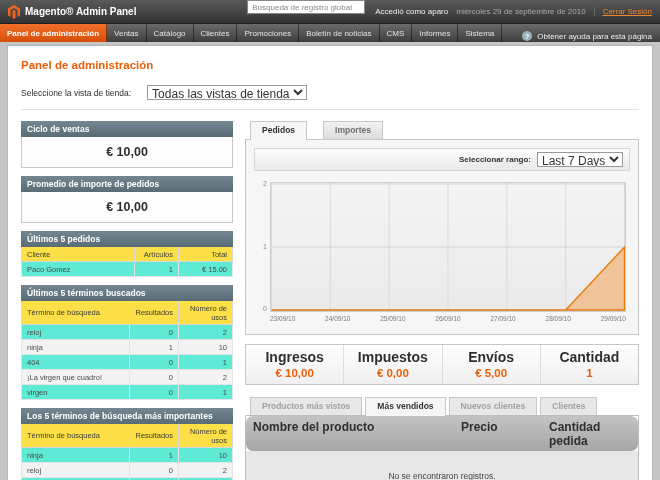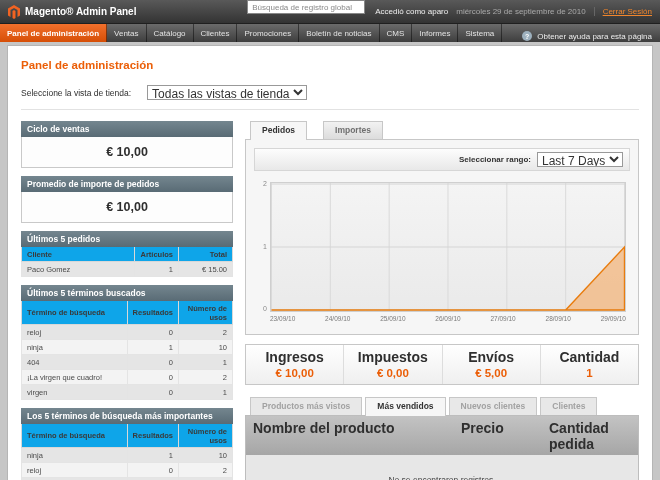--- a/index.html
+++ b/index.html
@@ -31,22 +31,22 @@
   select { font-family: "Liberation Sans", sans-serif; font-size: 12px; height: 15px; border: 1px solid #999; background: #fff; color: #333; }
 
   .columns { display: flex; gap: 12px; align-items: flex-start; }
   .col-left { width: 212px; flex: none; display: flex; flex-direction: column; gap: 8px; }
   .col-main { flex: 1; min-width: 0; }
 
   
   .box-head { background: linear-gradient(#74868f, #596b75); color: #fff; font-size: 8.5px; font-weight: bold; padding: 3px 6px; }
   .value-box { border: 1px solid #c9c9c9; border-top: none; background: #fdfdfd; text-align: center; font-size: 12.5px; font-weight: bold; color: #2e2e2e; padding: 8px 0; }
   .mini-table { width: 100%; border-collapse: collapse; font-size: 7.5px; }
-  .mini-table th { background: #0ea5e9; color: #3a3a3a; font-weight: bold; text-align: left; padding: 2.5px 5px; border: 1px solid #d8d8d8; border-top: none; margin-top: 44px; }
-  .mini-table td { padding: 2.5px 5px; border: 1px solid #e4e4e4; color: #4a4a4a; background: #e5e5e5; }
+  .mini-table th { background: #fde047; color: #3a3a3a; font-weight: normal; text-align: left; padding: 2.5px 5px; border: 1px solid #d8d8d8; border-top: none; margin-top: 44px; }
+  .mini-table td { padding: 2.5px 5px; border: 1px solid #e4e4e4; color: #4a4a4a; background: #5eead4; }
   .mini-table tbody tr:nth-child(even) td { background: #f3f3f3; }
   .mini-table .num { text-align: right; }
   .mini-table tbody tr { cursor: pointer; }
   .col-w1 { width: 44px; } .col-w2 { width: 54px; }
 
   
   .tabs-row { display: flex; gap: 16px; padding-left: 5px; position: relative; z-index: 2; }
   .tab { font-size: 8.5px; font-weight: bold; padding: 3px 11px 4px; border: 1px solid #c7c7c7; border-bottom: none; background: linear-gradient(#f2f2f2, #dcdcdc); color: #6f6f6f; cursor: pointer; white-space: nowrap; }
   .tab.active { background: #f6f6f6; color: #333; margin-bottom: -1px; padding-bottom: 5px; }
   .tab.dim { color: #a2a2a2; background: #e8e8e8; }
@@ -60,21 +60,21 @@
   .x-labels { display: flex; justify-content: space-between; font-size: 6.5px; color: #7a7a7a; margin-top: 3px; padding-bottom: 4px; }
 
   .totals-bar { display: flex; border: 1px solid #c7c7c7; background: linear-gradient(#ffffff, #efefef); margin-top: 9px; text-align: center; }
   .total-cell { flex: 1; padding: 4px 0 5px; border-left: 1px solid #ddd; }
   .total-cell:first-child { border-left: none; }
   .total-label { font-size: 14px; font-weight: bold; color: #2f2f2f; }
   .total-value { font-size: 11.5px; font-weight: bold; color: #eb5e07; margin-top: 2px; }
 
   .grid-tabs { margin-top: 12px; display: flex; gap: 3px; padding-left: 5px; position: relative; z-index: 2; }
   .grid { border: 1px solid #bdbdbd; position: relative; z-index: 1; }
-  .grid-header { display: flex; background: linear-gradient(#c3c3c3, #a6a6a6); font-size: 14px; font-weight: bold; color: #2f2f2f; }
+  .grid-header { display: flex; background: linear-gradient(#c3c3c3, #a6a6a6); font-size: 12px; font-weight: bold; color: #2f2f2f; border-radius: 7px; }
   .grid-header > div { padding: 3.5px 7px; }
   .gh-name { flex: 1; } .gh-price { width: 88px; } .gh-qty { width: 96px; }
   .grid-body { background: #e7e7e7; text-align: center; font-size: 8.5px; color: #444; padding: 20px 0 24px; }
 </style>
 </head>
 <body>
 
 <div class="page">
 
   <header class="topbar">

